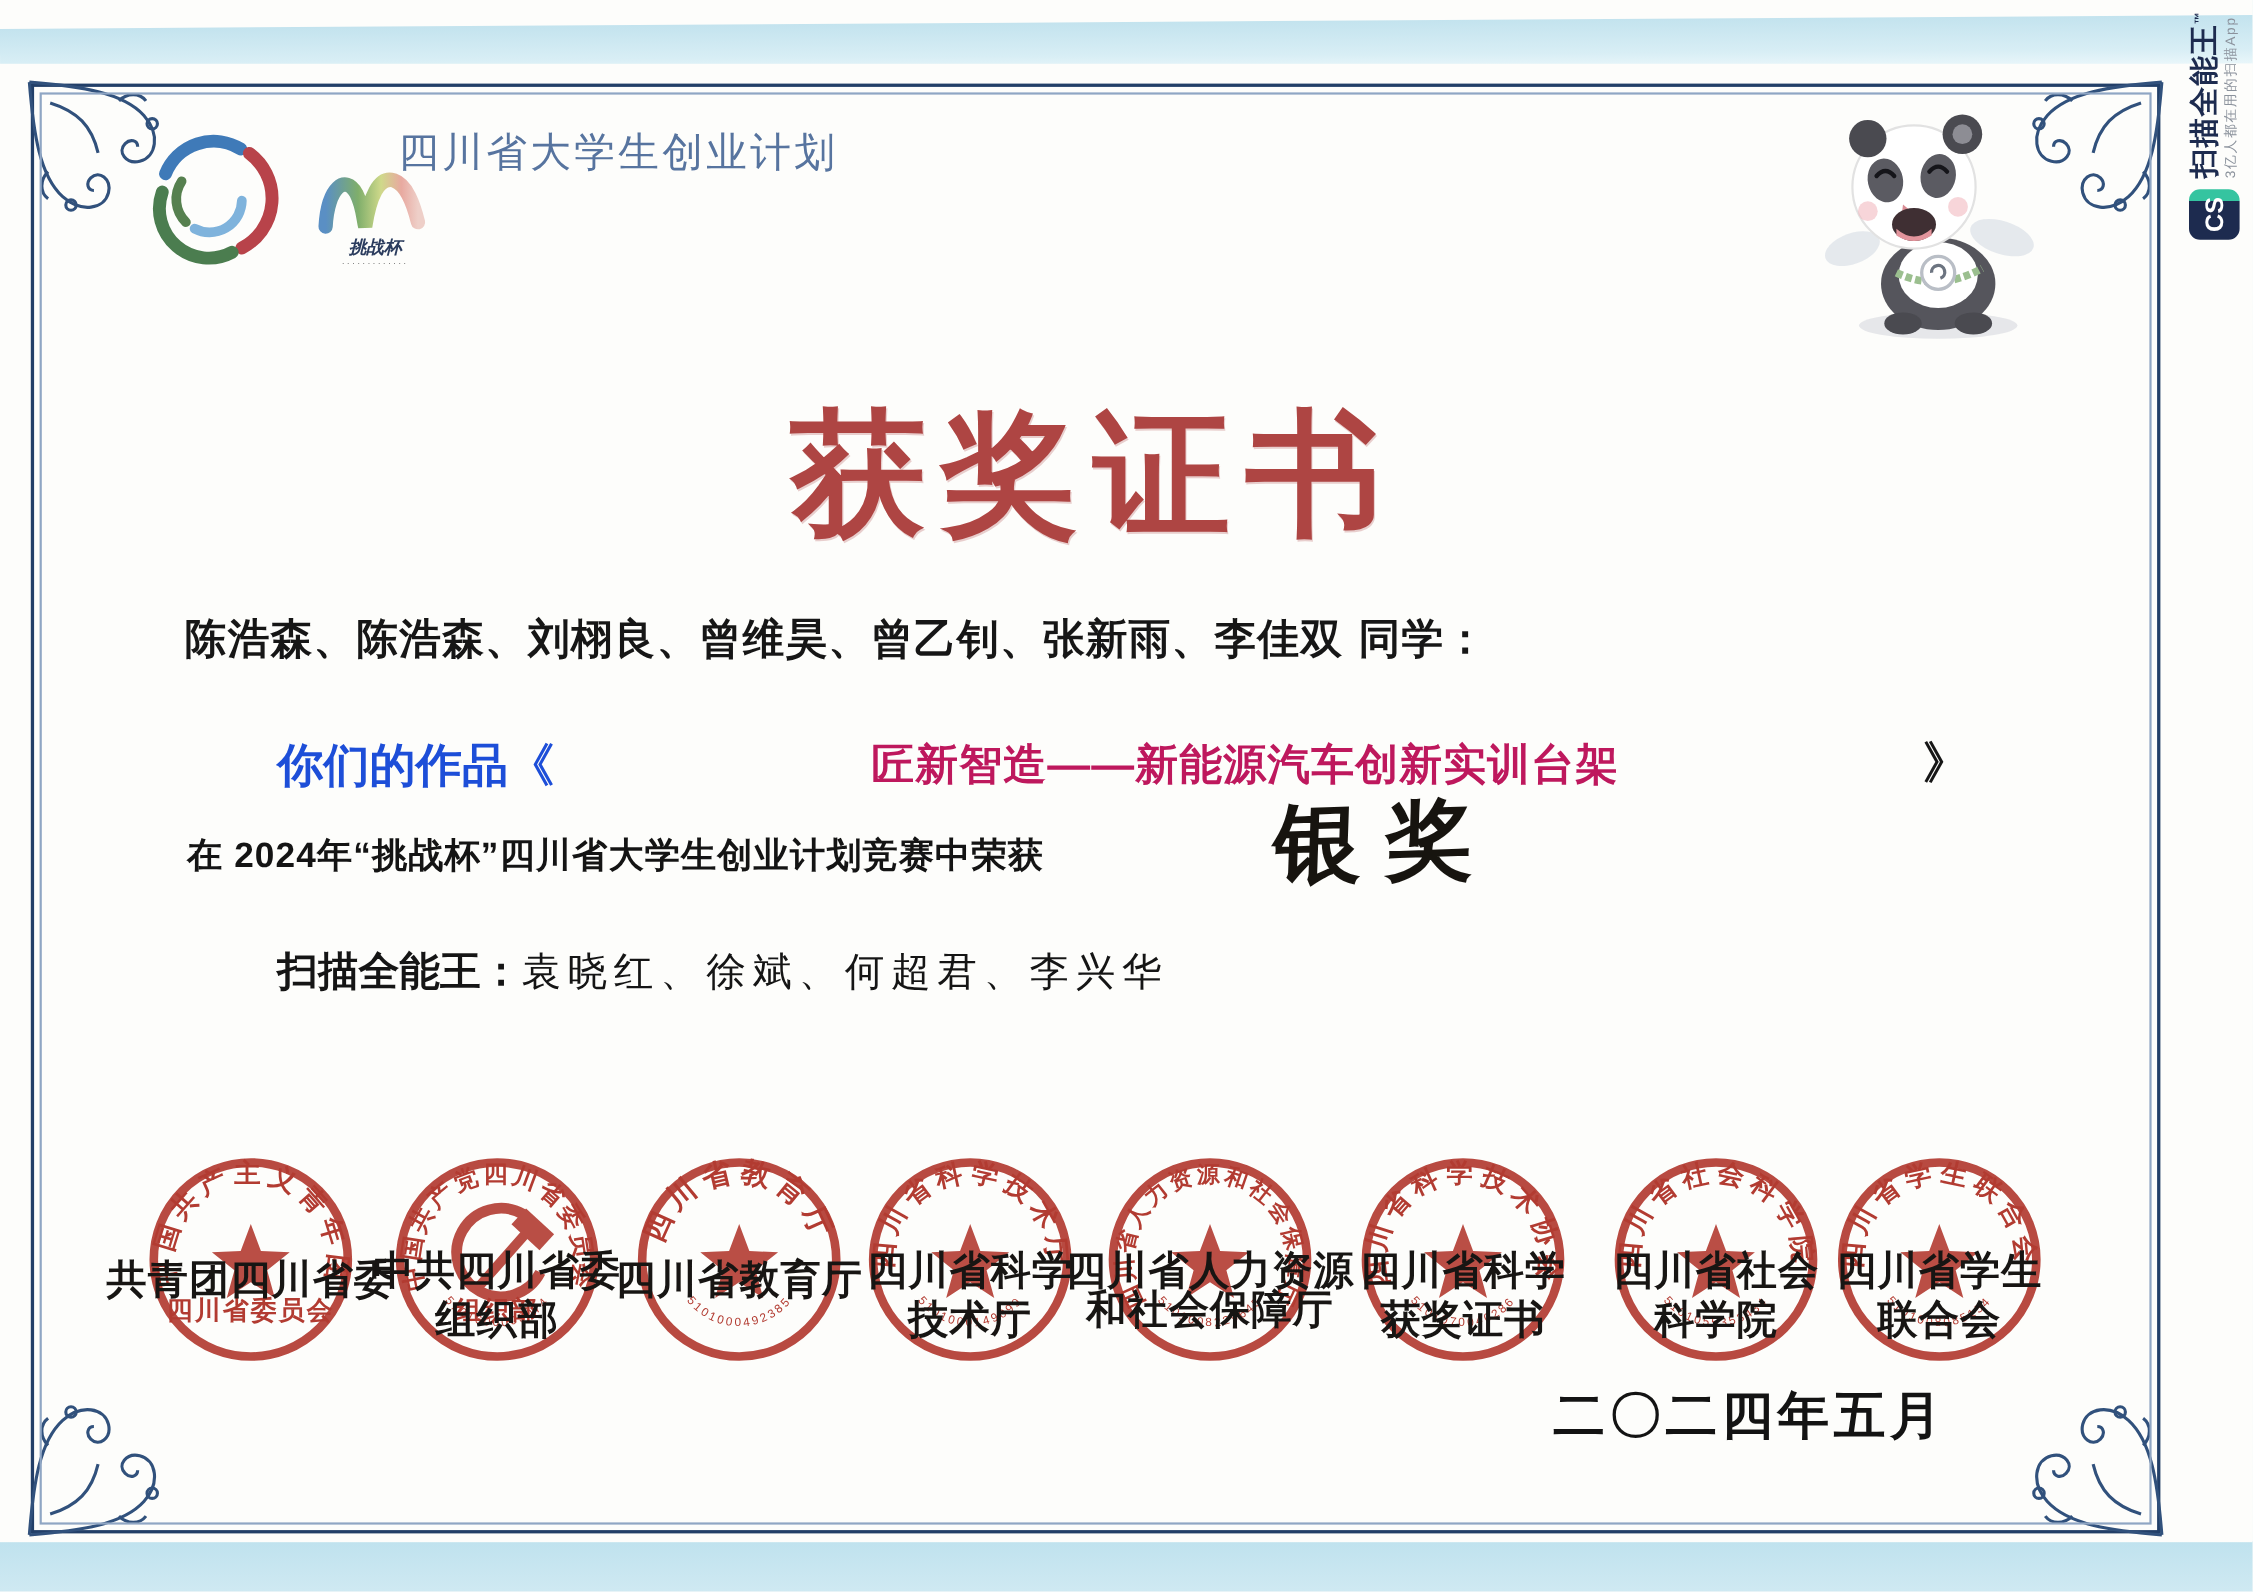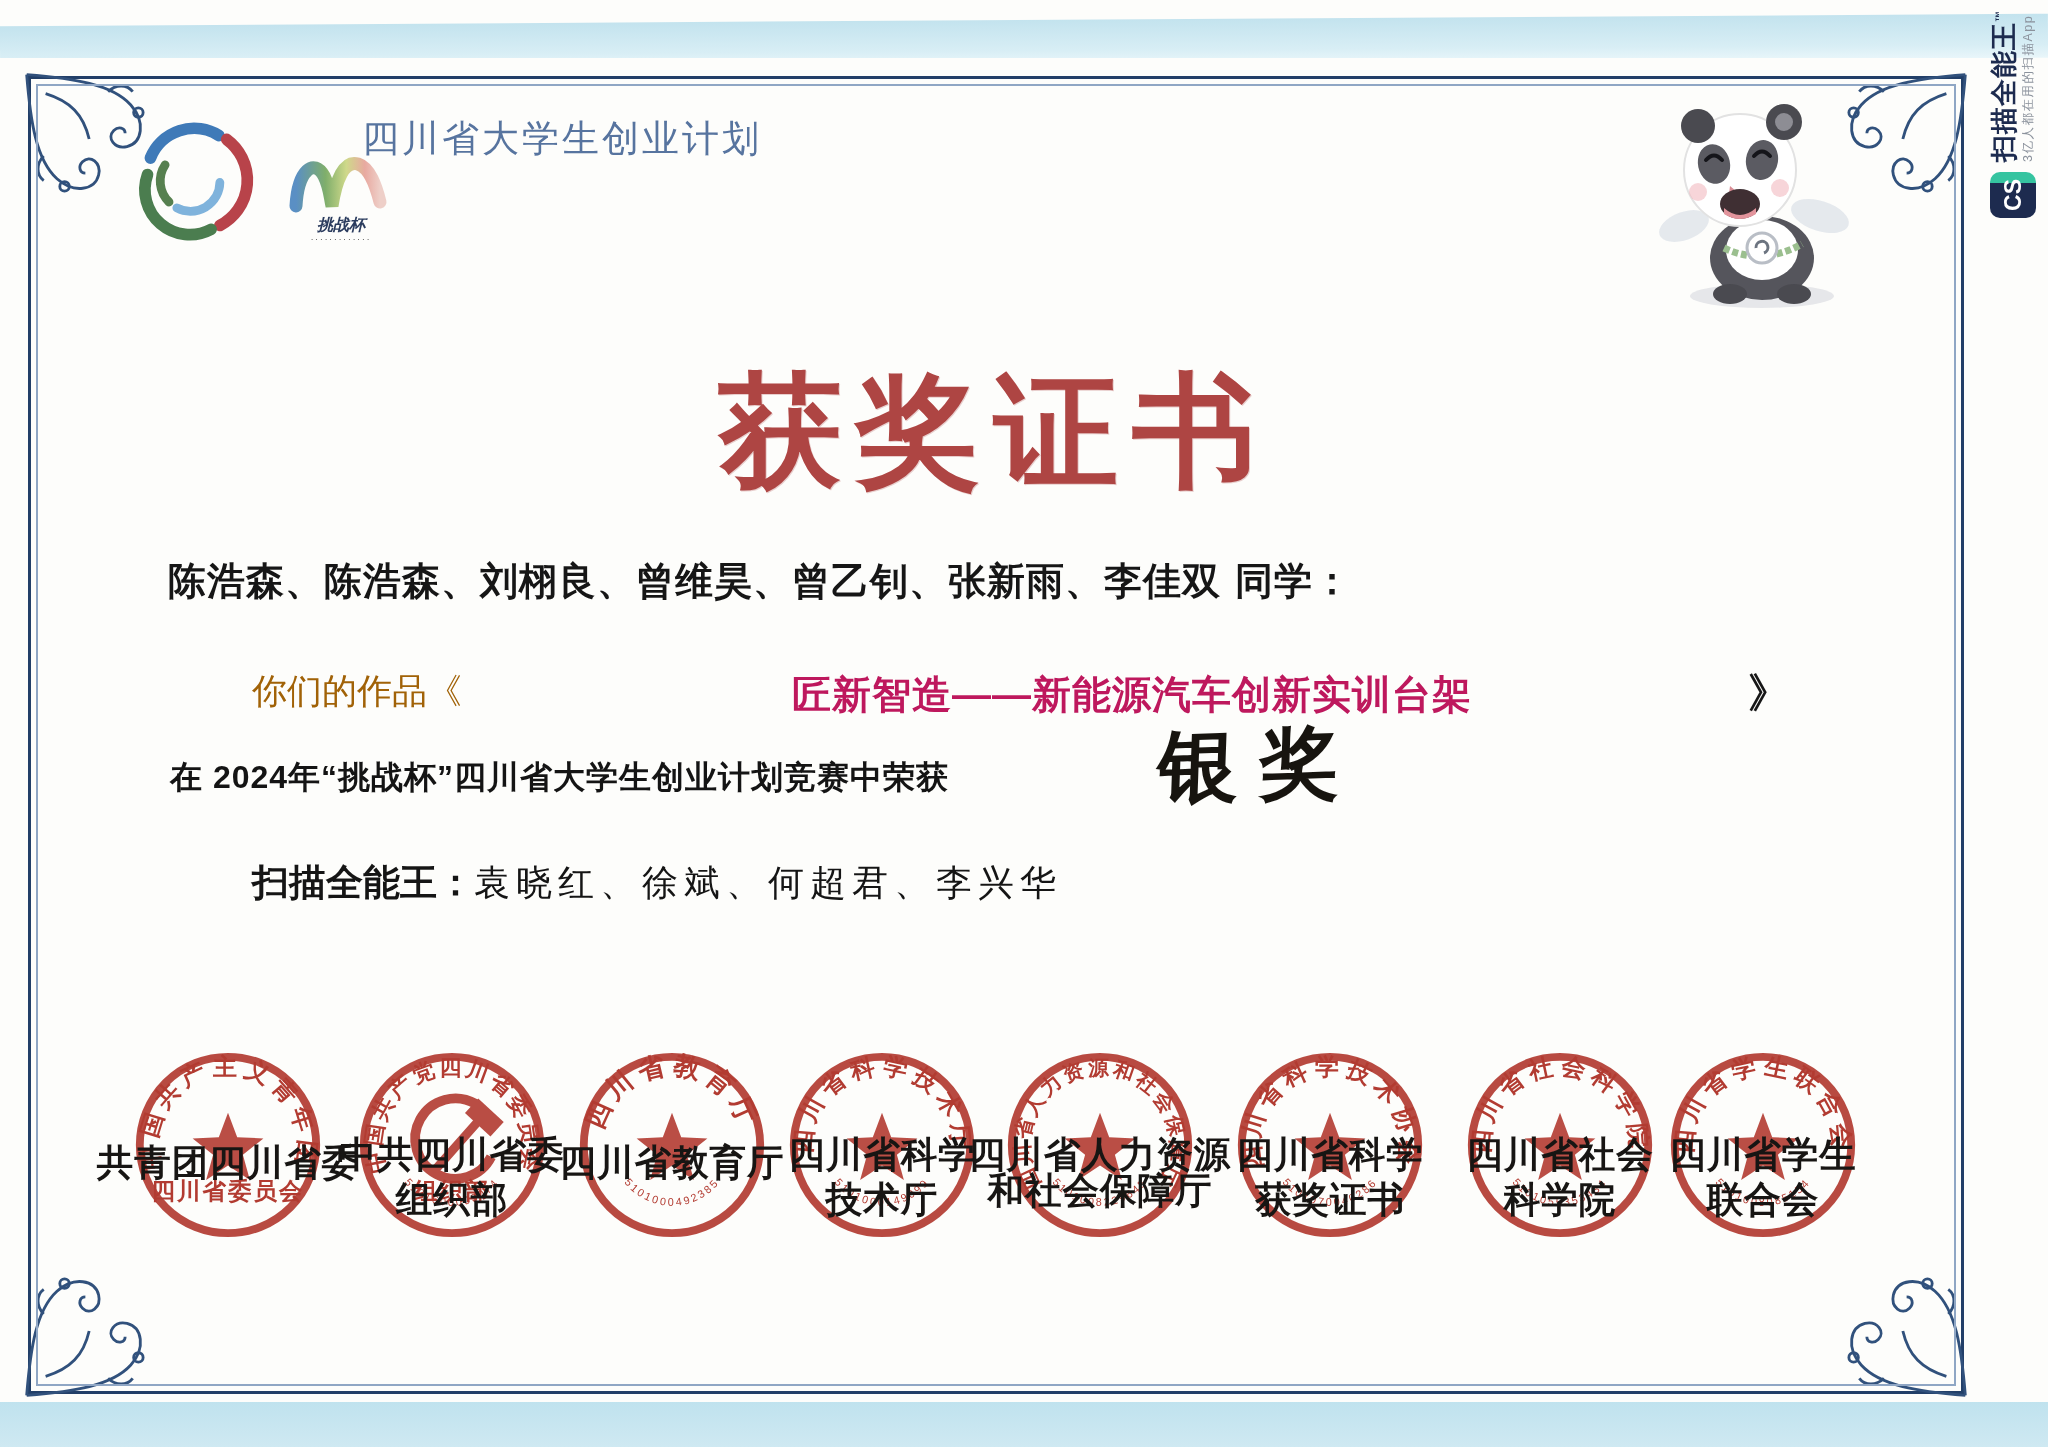--- a/index.html
+++ b/index.html
@@ -49,21 +49,21 @@
   .panda{position:absolute;left:1612px;top:98px;}
 
   
   #cert-title{position:absolute;left:280px;top:350px;width:1400px;text-align:center;
     font-family:"Liberation Serif","DejaVu Serif",serif;font-size:124px;font-weight:700;
     color:#ae4543;letter-spacing:14px;padding-left:14px;text-shadow:1px 1px 0 rgba(173,69,67,.25);}
 
   
   .names-line{position:absolute;left:168px;top:556px;font-size:38px;font-weight:600;color:#161616;letter-spacing:1px;}
   .names-line .suffix{margin-left:14px;}
-  .work-prefix{position:absolute;left:252px;top:668px;font-size:35px;font-weight:400;color:#a16207;}
+  .work-prefix{position:absolute;left:252px;top:668px;font-size:42px;font-weight:700;color:#1d4ed8;}
   .work-title{position:absolute;left:792px;top:668px;font-size:39px;font-weight:800;color:#be185d;letter-spacing:1px;}
   .work-suffix{position:absolute;left:1748px;top:666px;font-size:41px;font-weight:600;color:#161616;}
   .award-line{position:absolute;left:170px;top:756px;font-size:32px;font-weight:600;color:#141414;letter-spacing:1px;}
   .award-level{position:absolute;left:1158px;top:712px;font-size:80px;font-weight:900;color:#17140f;
     font-family:"Liberation Serif","DejaVu Serif",serif;letter-spacing:22px;
     transform:rotate(-2deg) skewX(-4deg);}
   .teachers-line{position:absolute;left:252px;top:858px;font-size:37px;color:#151515;}
   .teachers-line .label{font-weight:600;}
   .teachers-line .names{font-family:"Liberation Serif","DejaVu Serif",serif;font-size:36px;
     letter-spacing:6px;font-weight:500;}
@@ -306,14 +306,15 @@
           <circle cx="100" cy="100" r="90" fill="none" stroke="#b23b31" stroke-width="8" opacity=".92"></circle>
           <polygon points="100,67 109.4,92.1 136.1,93.3 115.2,109.9 122.3,135.7 100,121 77.7,135.7 84.8,109.9 63.9,93.3 90.6,92.1" fill="#b23b31" opacity=".9"></polygon>
           <text font-size="24.5" fill="#b23b31" letter-spacing="6" font-weight="600"><textPath href="#ringp7" startOffset="50%" text-anchor="middle">四川省学生联合会</textPath></text>
           <text font-size="11" fill="#b23b31" letter-spacing="2.5"><textPath href="#serp7" startOffset="50%" text-anchor="middle">5101008085154</textPath></text>
         </svg>
         <div class="seal-overlay" style="top: 84px;">四川省学生</div>
         <div class="seal-overlay" style="top: 129px;">联合会</div>
       </div>
     </div>
 
+  <div class="date-line">二〇二四年五月</div>
 
 </div>
 
 </body></html>

